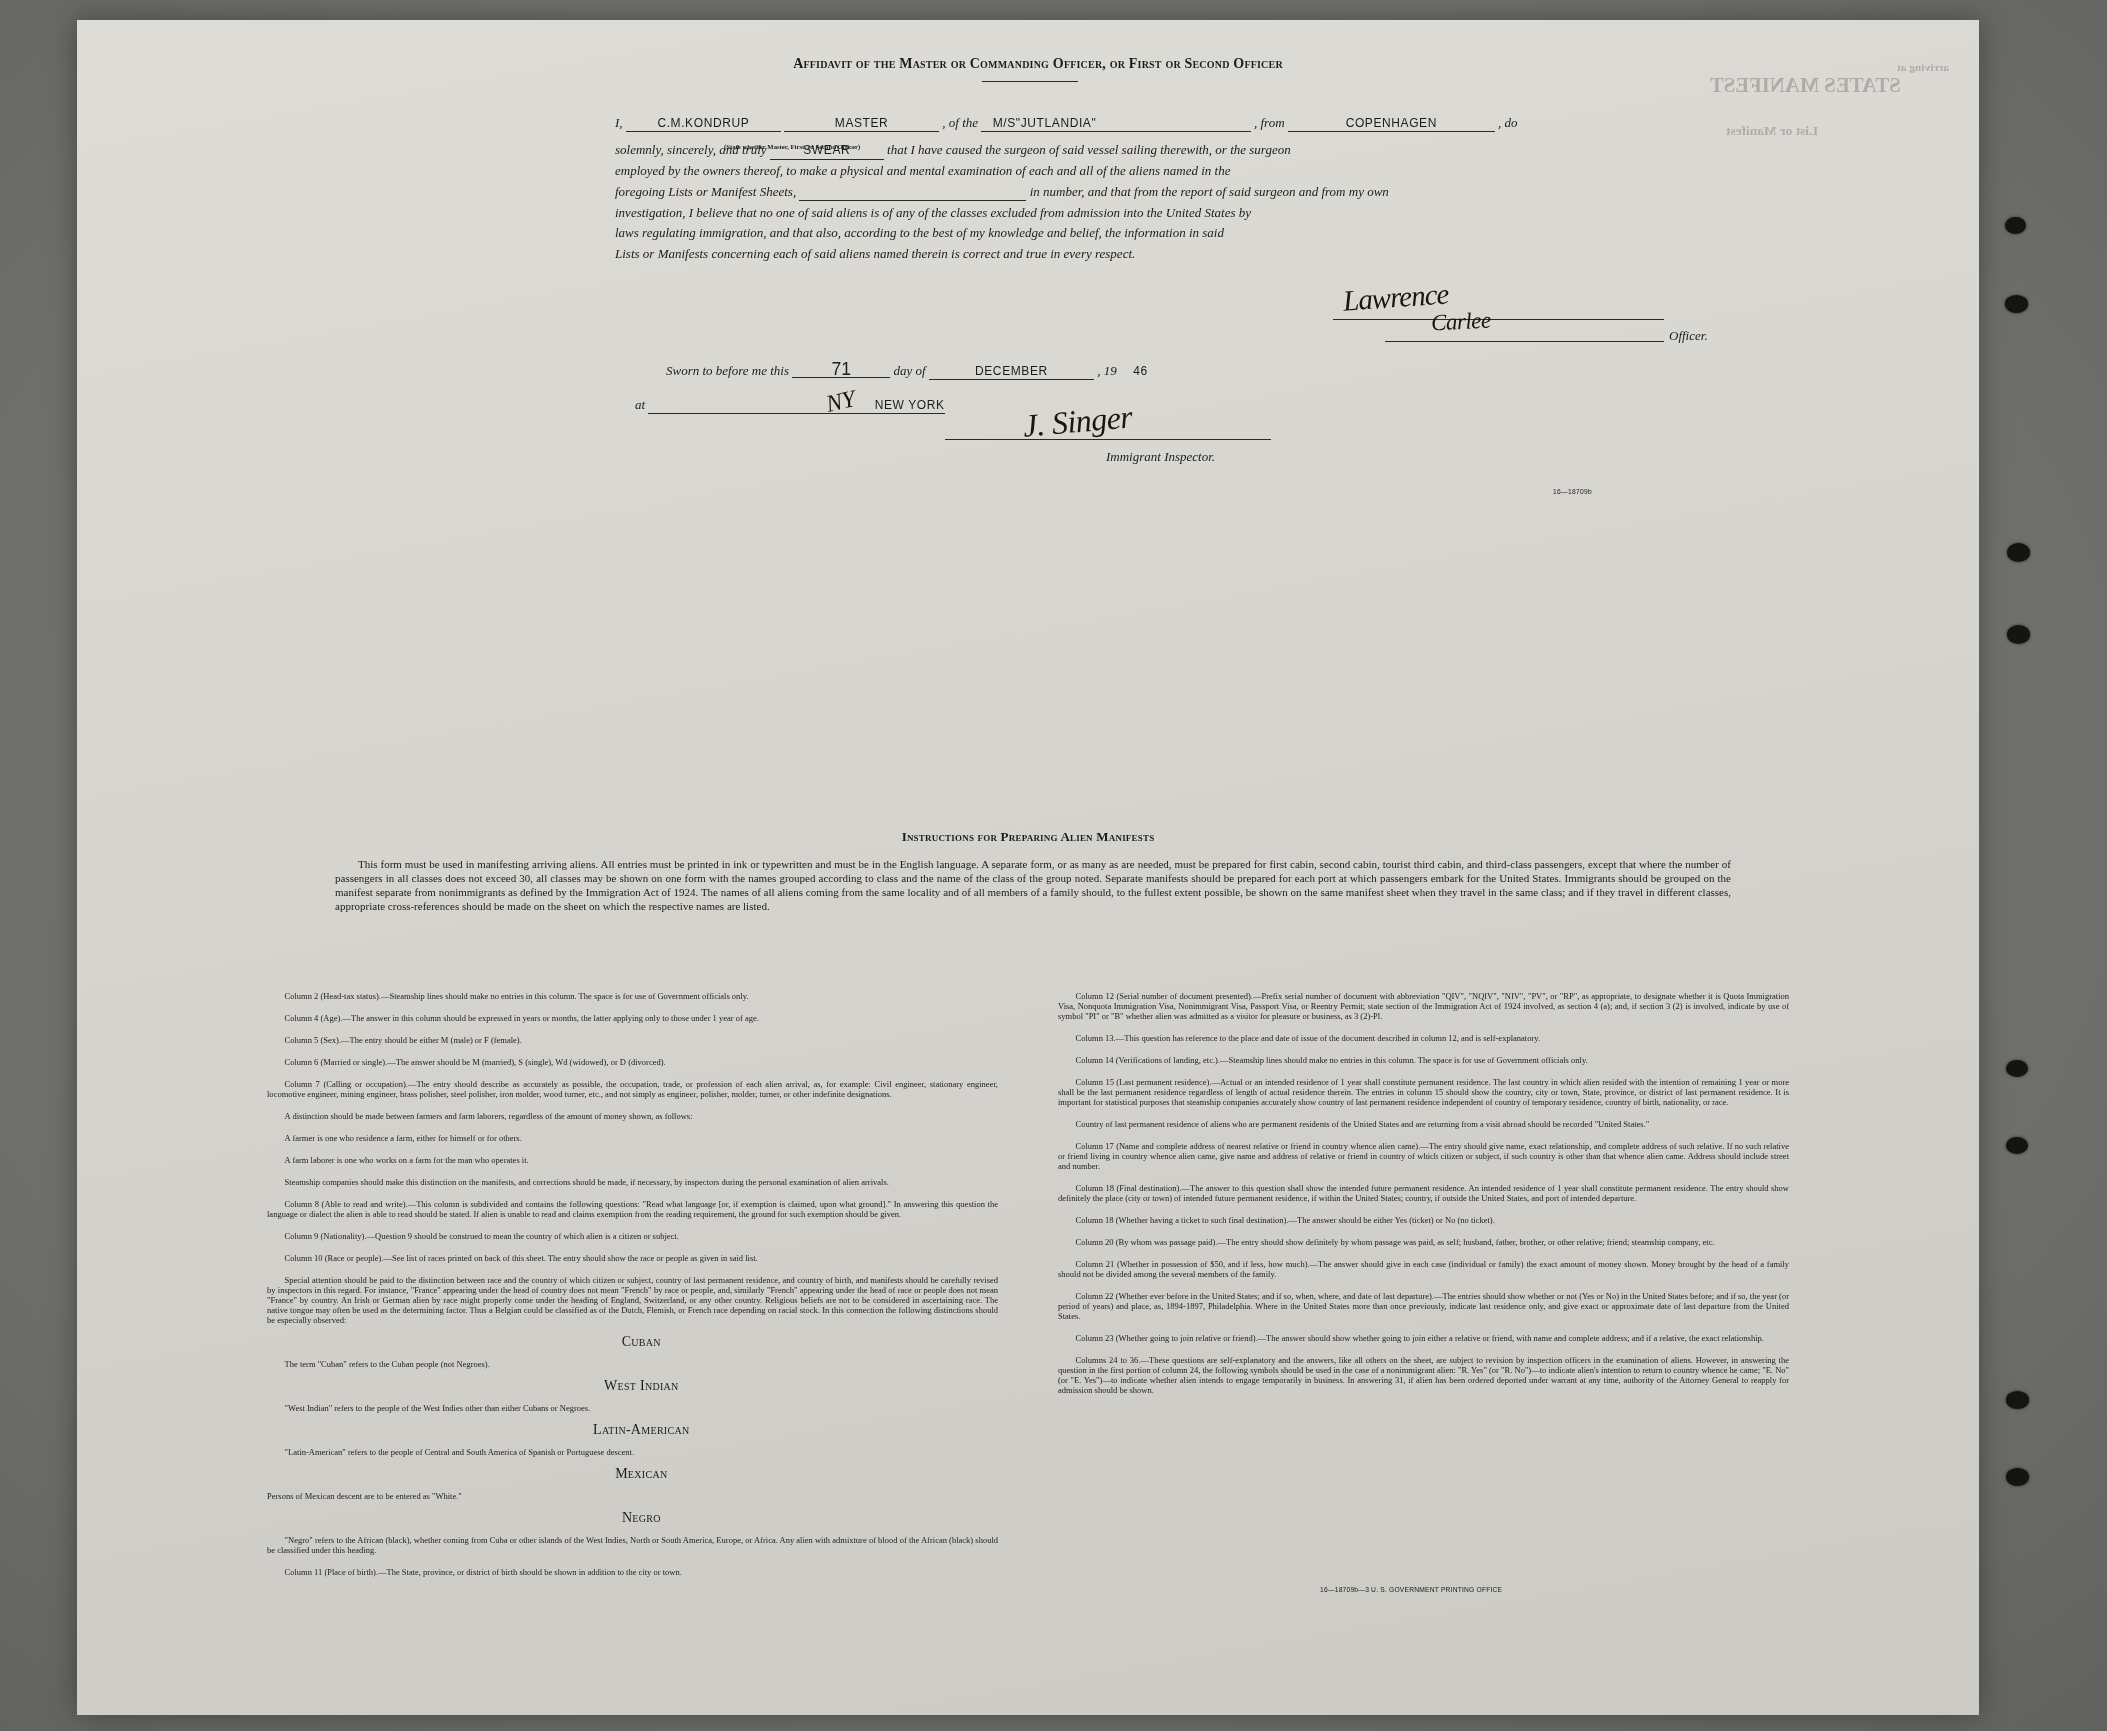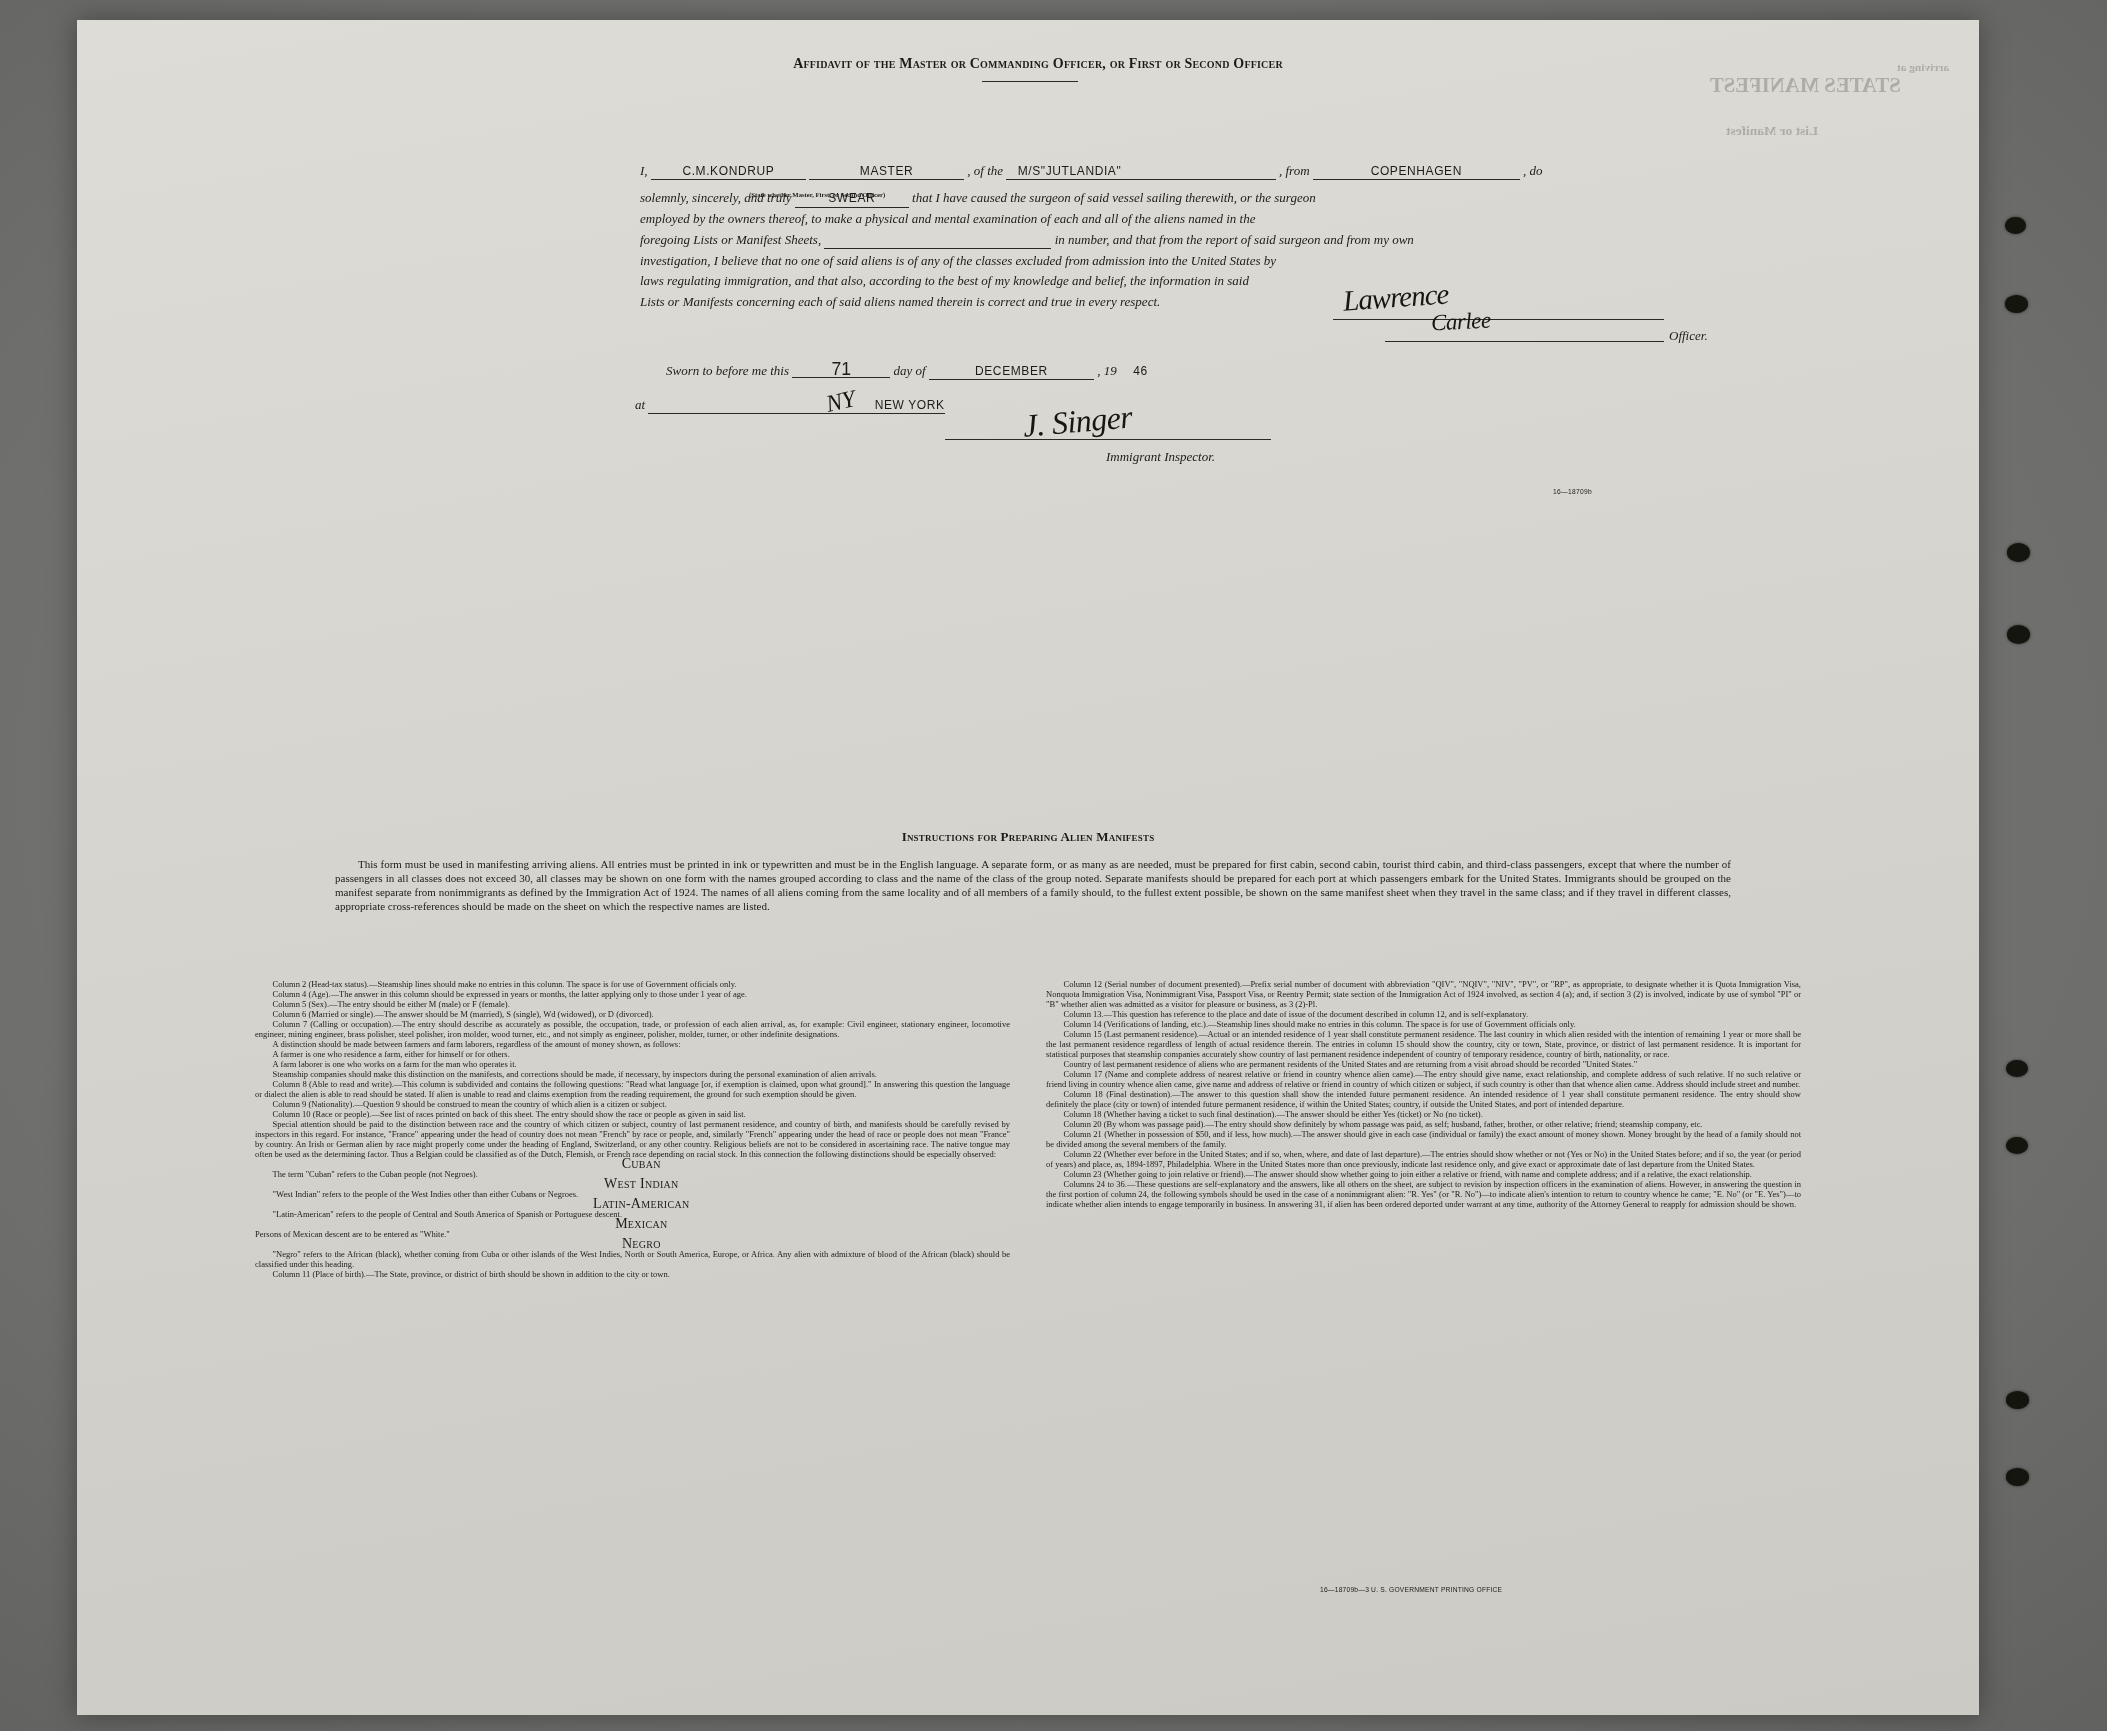--- a/index.html
+++ b/index.html
@@ -75,27 +75,26 @@
     position: absolute;
     left: 905px;
     top: 61px;
     width: 96px;
     height: 1px;
     background: #2a2a24;
   }
 
   .affidavit {
     position: absolute;
-    left: 563px;
+    left: 538px;
     top: 93px;
     width: 995px;
     font-size: 13px;
     line-height: 20.7px;
     font-style: italic;
-    margin-top: 48px;
   }
   .blank {
     display: inline-block;
     border-bottom: 0.8px solid #2a2a24;
     text-align: center;
     vertical-align: baseline;
     font-family: "Liberation Sans", sans-serif;
     font-style: normal;
     font-size: 12px;
     letter-spacing: 0.6px;
@@ -186,21 +185,21 @@
     display: flex;
     gap: 36px;
   }
   .col {
     width: 755px;
     font-size: 8.5px;
     line-height: 10px;
     text-align: justify;
   }
   .col p {
-    margin: 0;
+    margin: 12px;
     text-indent: 17.6px;
   }
   .col p.noind { text-indent: 0; }
   .subhead {
     text-align: center;
     font-variant: small-caps;
     font-size: 14px;
     letter-spacing: 0.3px;
     margin: 3.1px 0 0.5px 0;
     text-indent: 0;

